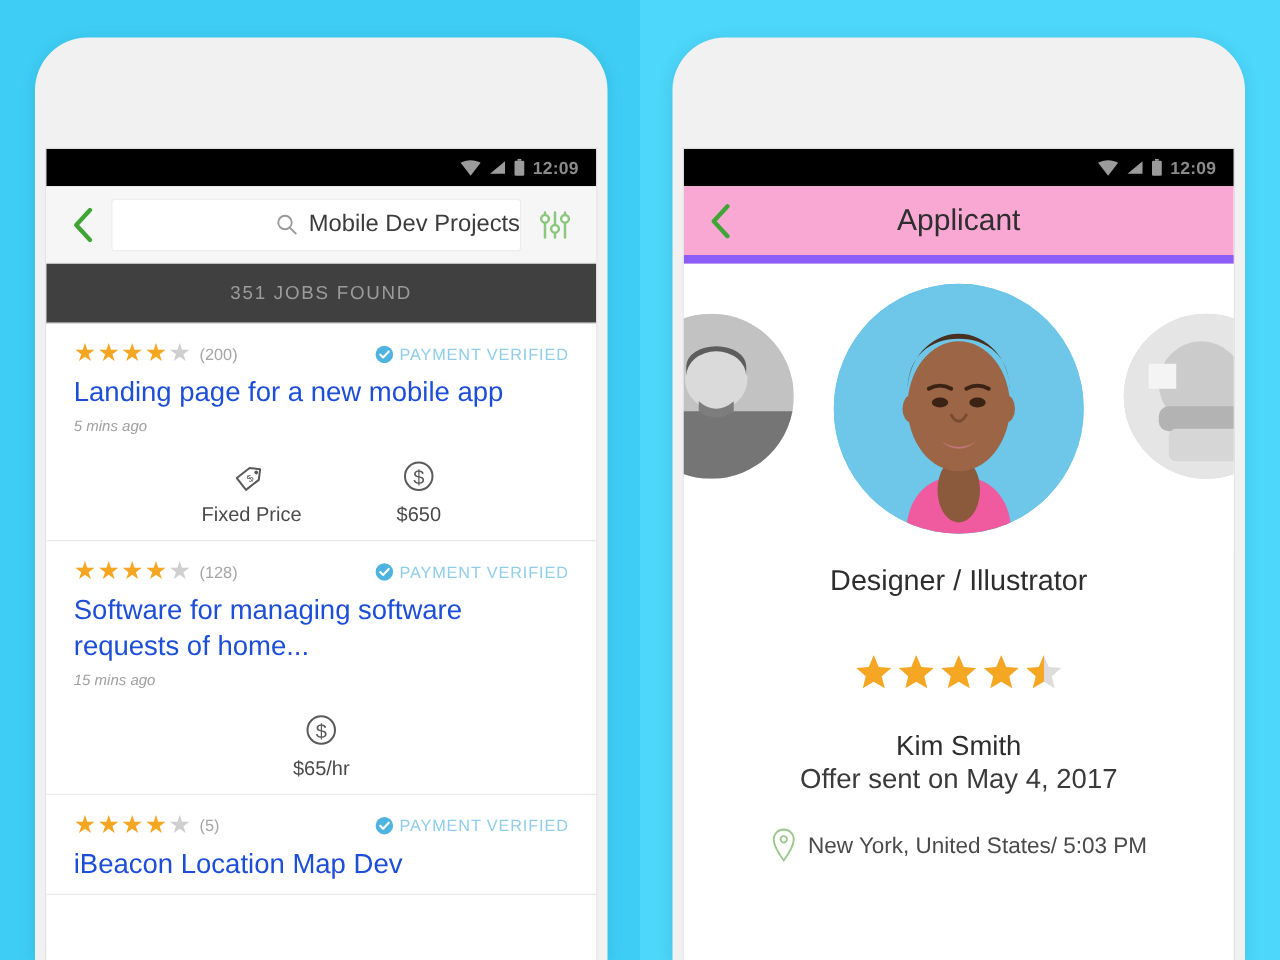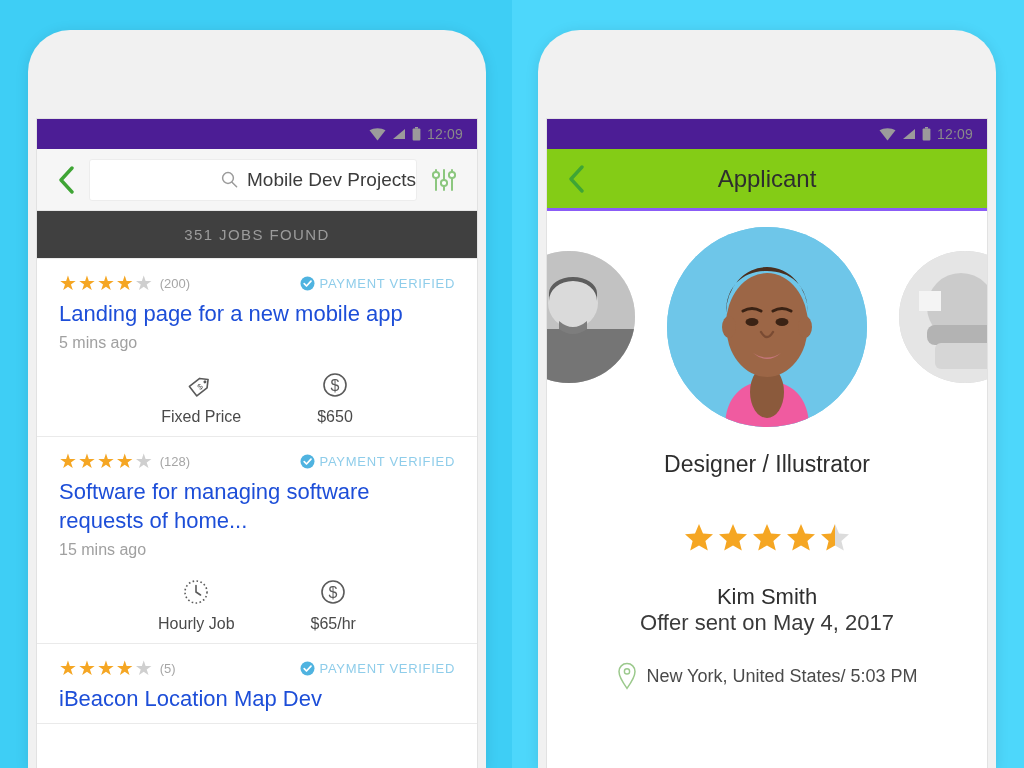--- a/index.html
+++ b/index.html
@@ -28,23 +28,23 @@
     position:absolute; left:8px; top:88px;
     width:442px; height:650px;
     background:#FFFFFF;
     border:1px solid #E2E2E2;
     border-bottom:none;
     overflow:hidden;
   }
 
   
   .statusbar {
-    height:30px; background:#4c1d95;
+    height:30px; background:#000000;
     display:flex; align-items:center; justify-content:flex-end;
-    padding-right:14px; gap:6px;
+    padding-right:14px; gap:6px;font-weight:bold;
   }
   .sb-time { font-size:14px; color:#8A8A8A; letter-spacing:.2px; }
   .sb-ico { display:block; }
 
   
   .search-header {
     height:62px; background:#F6F6F6;
     display:flex; align-items:center; padding:0 14px;
     border-bottom:1px solid #E6E6E6;
   }
@@ -68,30 +68,30 @@
   .job-list { background:#FFFFFF; }
   .job-card { padding:14px 22px 10px 22px; border-bottom:1px solid #EAEAEA; }
   .job-top { display:flex; align-items:center; justify-content:space-between; }
   .stars { display:flex; align-items:center; gap:1px; }
   .star { font-size:20px; line-height:20px; color:#F5A623; }
   .star.off { color:#CFCFCF; }
   .rating-count { font-size:13px; color:#A6A6A6; margin-left:6px; }
   .verified { display:flex; align-items:center; gap:5px; }
   .verified-text { font-size:13px; color:#8FCDEA; letter-spacing:.7px; }
   .job-title { font-size:22px; color:#1d4ed8; line-height:29px; margin-top:6px; font-weight:400; }
-  .job-time { font-size:16px; color:#A0A0A0; margin-top:6px; }
+  .job-time { font-size:12px; color:#A0A0A0; margin-top:6px;font-style:italic; }
   .job-meta { display:flex; justify-content:center; gap:76px; margin-top:18px; }
   .meta-item { display:flex; flex-direction:column; align-items:center; gap:8px; }
   .meta-label { font-size:16px; color:#4A4A4A; }
 
   
   .app-header {
-    height:62px; background:#84cc16;
+    height:62px; background:#f9a8d4;
     display:flex; align-items:center; padding:0 14px;
-    border-bottom:3px solid #8b5cf6;
+    border-bottom:7px solid #8b5cf6;
   }
   .app-title { flex:1; text-align:center; font-size:24px; color:#2E2E2E; margin-right:30px; }
 
   .avatar-row { position:relative; height:230px; background:#FFFFFF; }
   .avatar-side {
     position:absolute; top:40px; width:132px; height:132px; border-radius:50%;
     overflow:hidden; filter:grayscale(100%); opacity:.95;
     background:#D8D8D8;
   }
   .avatar-side.left  { left:-44px; }
@@ -221,27 +221,20 @@
             <svg width="15" height="15" viewBox="0 0 15 15">
               <circle cx="7.5" cy="7.5" r="7" fill="#4FB3E0"></circle>
               <path d="M4.2 7.7 6.5 10 11 5.2" stroke="#FFFFFF" stroke-width="1.7" fill="none" stroke-linecap="round" stroke-linejoin="round"></path>
             </svg>
             <span class="verified-text">PAYMENT VERIFIED</span>
           </div>
         </div>
         <div class="job-title">Software for managing software requests of home...</div>
         <div class="job-time">15 mins ago</div>
         <div class="job-meta">
-          <div class="meta-item">
-            <svg width="30" height="30" viewBox="0 0 30 30">
-              <circle cx="15" cy="15" r="11" stroke="#5A5A5A" stroke-width="1.6" fill="none" stroke-dasharray="1.6 2.4"></circle>
-              <path d="M15 8.5V15l4.5 3" stroke="#5A5A5A" stroke-width="1.6" fill="none" stroke-linecap="round"></path>
-            </svg>
-            <span class="meta-label">Hourly Job</span>
-          </div>
           <div class="meta-item">
             <svg width="30" height="30" viewBox="0 0 30 30">
               <circle cx="15" cy="15" r="11" stroke="#5A5A5A" stroke-width="1.6" fill="none"></circle>
               <text x="15" y="21" text-anchor="middle" font-size="16" fill="#5A5A5A" font-family="Liberation Sans, sans-serif">$</text>
             </svg>
             <span class="meta-label">$65/hr</span>
           </div>
         </div>
       </div>
 

